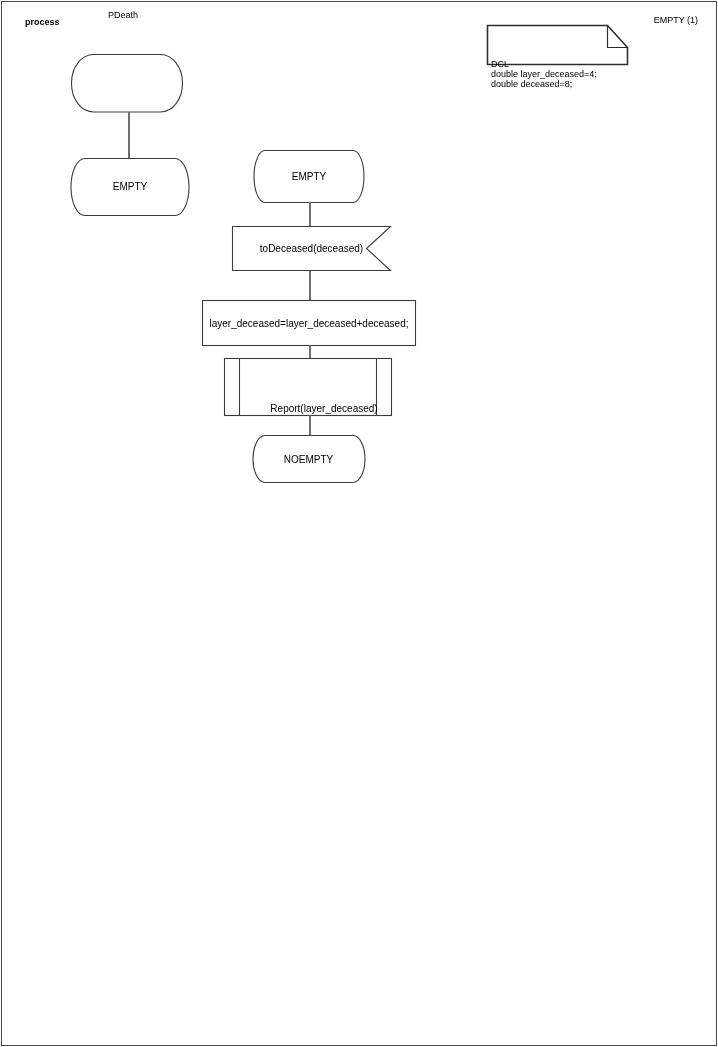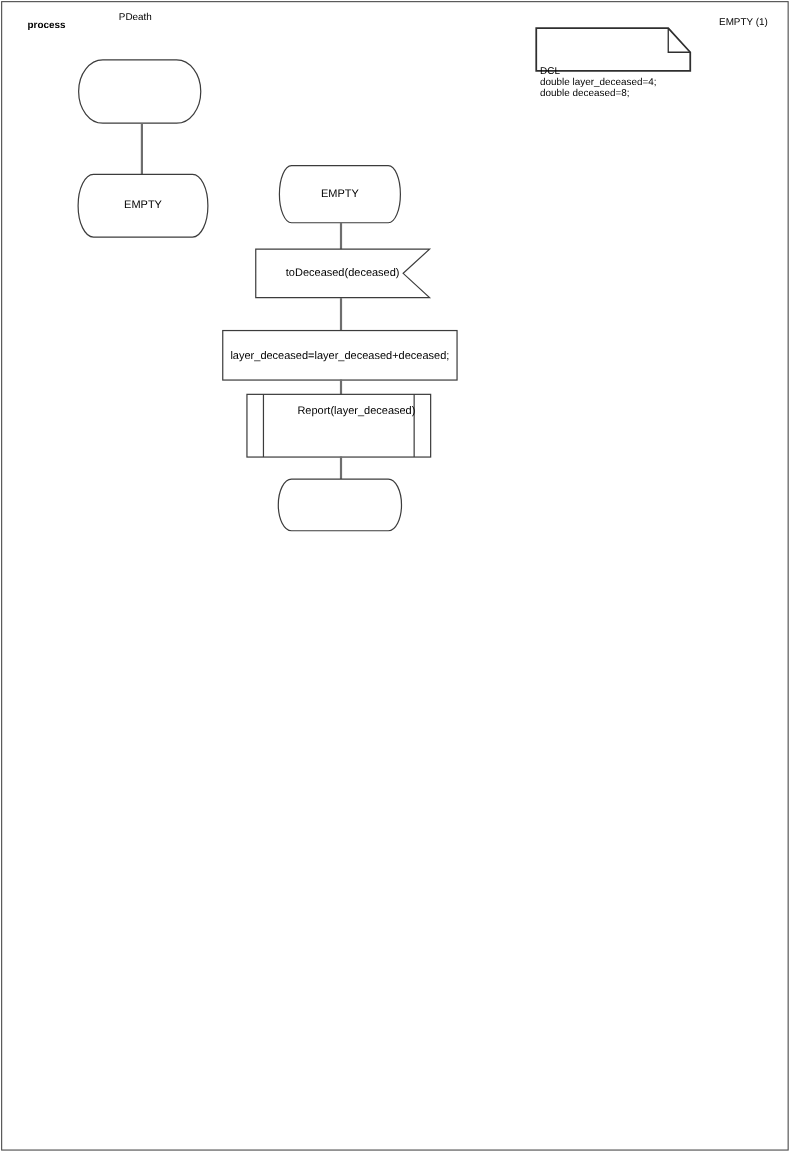--- a/index.html
+++ b/index.html
@@ -47,21 +47,21 @@
     font-size: 10px;
     color: #000000;
     white-space: nowrap;
     pointer-events: none;
     text-align: center;
   }
   .lbl-state-empty-left { left: 71px;  top: 158px; width: 118px; height: 57px; }
   .lbl-state-empty-top  { left: 254px; top: 150px; width: 110px; height: 52px; }
   .lbl-input            { left: 232px; top: 226px; width: 159px; height: 45px; }
   .lbl-task             { left: 202px; top: 300px; width: 214px; height: 46px; }
-  .lbl-procedure        { left: 224px; top: 345px; width: 200px; height: 57px; }
+  .lbl-procedure        { left: 224px; top: 380px; width: 200px; height: 57px; }
   .lbl-state-noempty    { left: 252px; top: 435px; width: 113px; height: 48px; }
   .dcl-text {
     position: absolute;
     left: 491px; top: 27px;
     width: 132px;
     font-size: 9px;
     line-height: 10px;
     color: #000000;
     white-space: nowrap;
     margin-top: 32px;
@@ -109,14 +109,15 @@
     <div>DCL</div>
     <div>double layer_deceased=4;</div>
     <div>double deceased=8;</div>
   </div>
 
   <div class="label lbl-state-empty-left">EMPTY</div>
   <div class="label lbl-state-empty-top">EMPTY</div>
   <div class="label lbl-input">toDeceased(deceased)</div>
   <div class="label lbl-task">layer_deceased=layer_deceased+deceased;</div>
   <div class="label lbl-procedure">Report(layer_deceased)</div>
+  <div class="label lbl-state-noempty">NOEMPTY</div>
 
 </div>
 
 </body></html>

